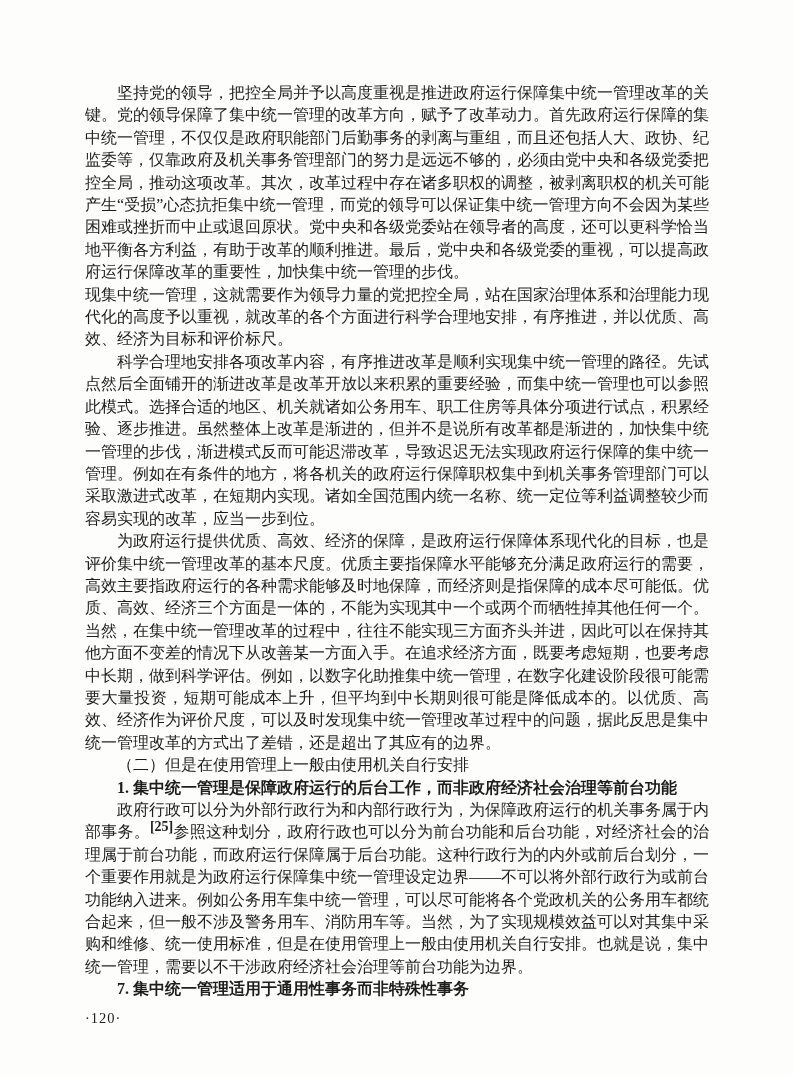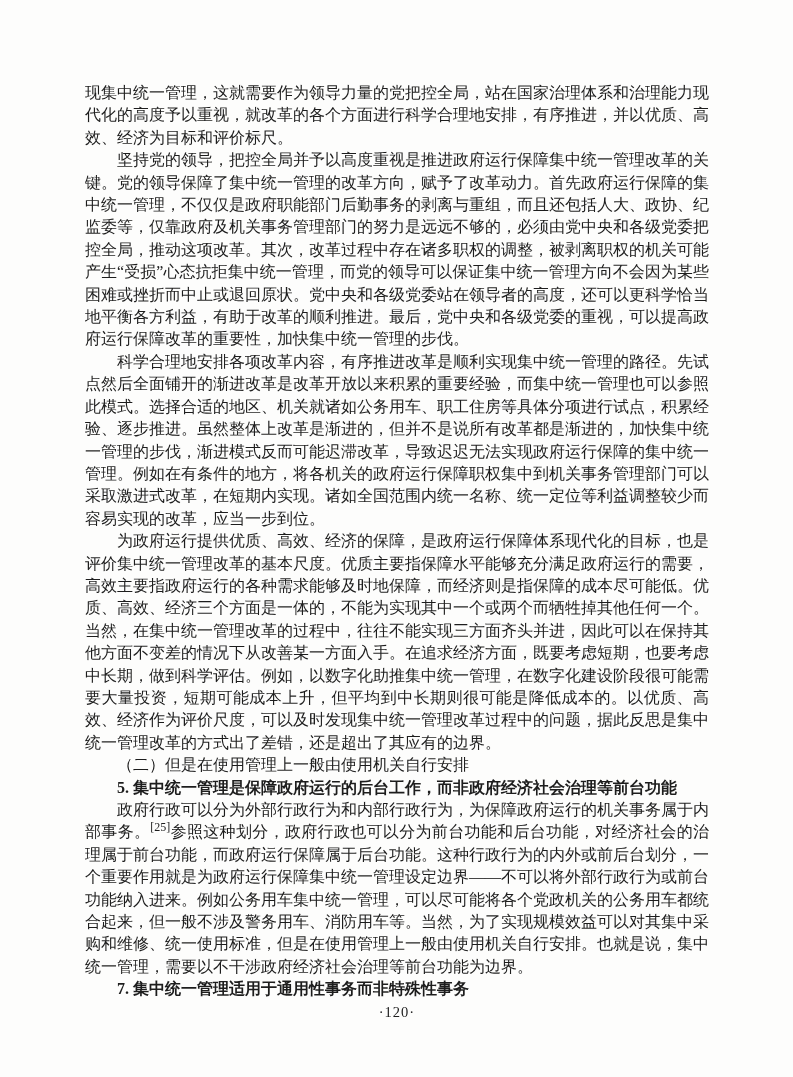--- a/index.html
+++ b/index.html
@@ -34,48 +34,48 @@
     text-indent: 2em;
   }
   p.section-heading {
     text-indent: 2em;
   }
   p.subheading {
     text-indent: 2em;
     font-weight: bold;
   }
   sup.footnote-ref {
-    font-size: 12px;
+    font-size: 14px;
     line-height: 0;
     vertical-align: super;
+    font-weight: bold;
   }
   .page-number {
-    margin-top: 3px;
+    margin-top: 9px;
     font-size: 14.5px;
     letter-spacing: 1px;
-    text-align: center;
   }
 </style>
 </head>
 <body>
 
 <div class="page">
   <div class="content">
 
+    <p class="body-text indent">坚持党的领导，把控全局并予以高度重视是推进政府运行保障集中统一管理改革的关键。党的领导保障了集中统一管理的改革方向，赋予了改革动力。首先政府运行保障的集中统一管理，不仅仅是政府职能部门后勤事务的剥离与重组，而且还包括人大、政协、纪监委等，仅靠政府及机关事务管理部门的努力是远远不够的，必须由党中央和各级党委把控全局，推动这项改革。其次，改革过程中存在诸多职权的调整，被剥离职权的机关可能产生“受损”心态抗拒集中统一管理，而党的领导可以保证集中统一管理方向不会因为某些困难或挫折而中止或退回原状。党中央和各级党委站在领导者的高度，还可以更科学恰当地平衡各方利益，有助于改革的顺利推进。最后，党中央和各级党委的重视，可以提高政府运行保障改革的重要性，加快集中统一管理的步伐。</p>
+
     <p class="body-text">现集中统一管理，这就需要作为领导力量的党把控全局，站在国家治理体系和治理能力现代化的高度予以重视，就改革的各个方面进行科学合理地安排，有序推进，并以优质、高效、经济为目标和评价标尺。</p>
-
-    <p class="body-text indent">坚持党的领导，把控全局并予以高度重视是推进政府运行保障集中统一管理改革的关键。党的领导保障了集中统一管理的改革方向，赋予了改革动力。首先政府运行保障的集中统一管理，不仅仅是政府职能部门后勤事务的剥离与重组，而且还包括人大、政协、纪监委等，仅靠政府及机关事务管理部门的努力是远远不够的，必须由党中央和各级党委把控全局，推动这项改革。其次，改革过程中存在诸多职权的调整，被剥离职权的机关可能产生“受损”心态抗拒集中统一管理，而党的领导可以保证集中统一管理方向不会因为某些困难或挫折而中止或退回原状。党中央和各级党委站在领导者的高度，还可以更科学恰当地平衡各方利益，有助于改革的顺利推进。最后，党中央和各级党委的重视，可以提高政府运行保障改革的重要性，加快集中统一管理的步伐。</p>
 
     <p class="body-text indent">科学合理地安排各项改革内容，有序推进改革是顺利实现集中统一管理的路径。先试点然后全面铺开的渐进改革是改革开放以来积累的重要经验，而集中统一管理也可以参照此模式。选择合适的地区、机关就诸如公务用车、职工住房等具体分项进行试点，积累经验、逐步推进。虽然整体上改革是渐进的，但并不是说所有改革都是渐进的，加快集中统一管理的步伐，渐进模式反而可能迟滞改革，导致迟迟无法实现政府运行保障的集中统一管理。例如在有条件的地方，将各机关的政府运行保障职权集中到机关事务管理部门可以采取激进式改革，在短期内实现。诸如全国范围内统一名称、统一定位等利益调整较少而容易实现的改革，应当一步到位。</p>
 
     <p class="body-text indent">为政府运行提供优质、高效、经济的保障，是政府运行保障体系现代化的目标，也是评价集中统一管理改革的基本尺度。优质主要指保障水平能够充分满足政府运行的需要，高效主要指政府运行的各种需求能够及时地保障，而经济则是指保障的成本尽可能低。优质、高效、经济三个方面是一体的，不能为实现其中一个或两个而牺牲掉其他任何一个。当然，在集中统一管理改革的过程中，往往不能实现三方面齐头并进，因此可以在保持其他方面不变差的情况下从改善某一方面入手。在追求经济方面，既要考虑短期，也要考虑中长期，做到科学评估。例如，以数字化助推集中统一管理，在数字化建设阶段很可能需要大量投资，短期可能成本上升，但平均到中长期则很可能是降低成本的。以优质、高效、经济作为评价尺度，可以及时发现集中统一管理改革过程中的问题，据此反思是集中统一管理改革的方式出了差错，还是超出了其应有的边界。</p>
 
     <p class="section-heading">（二）但是在使用管理上一般由使用机关自行安排</p>
 
-    <p class="subheading">5. 集中统一管理是保障政府运行的后台工作，而非政府经济社会治理等前台功能</p>
+    <p class="subheading">1. 集中统一管理是保障政府运行的后台工作，而非政府经济社会治理等前台功能</p>
 
     <p class="body-text indent"><span>政府行政可以分为外部行政行为和内部行政行为，为保障政府运行的机关事务属于内部事务。</span><sup class="footnote-ref">[25]</sup><span>参照这种划分，政府行政也可以分为前台功能和后台功能，对经济社会的治理属于前台功能，而政府运行保障属于后台功能。这种行政行为的内外或前后台划分，一个重要作用就是为政府运行保障集中统一管理设定边界——不可以将外部行政行为或前台功能纳入进来。例如公务用车集中统一管理，可以尽可能将各个党政机关的公务用车都统合起来，但一般不涉及警务用车、消防用车等。当然，为了实现规模效益可以对其集中采购和维修、统一使用标准，但是在使用管理上一般由使用机关自行安排。也就是说，集中统一管理，需要以不干涉政府经济社会治理等前台功能为边界。</span></p>
 
     <p class="subheading">7. 集中统一管理适用于通用性事务而非特殊性事务</p>
 
     <div class="page-number">·120·</div>
 
   </div>
 </div>
 

